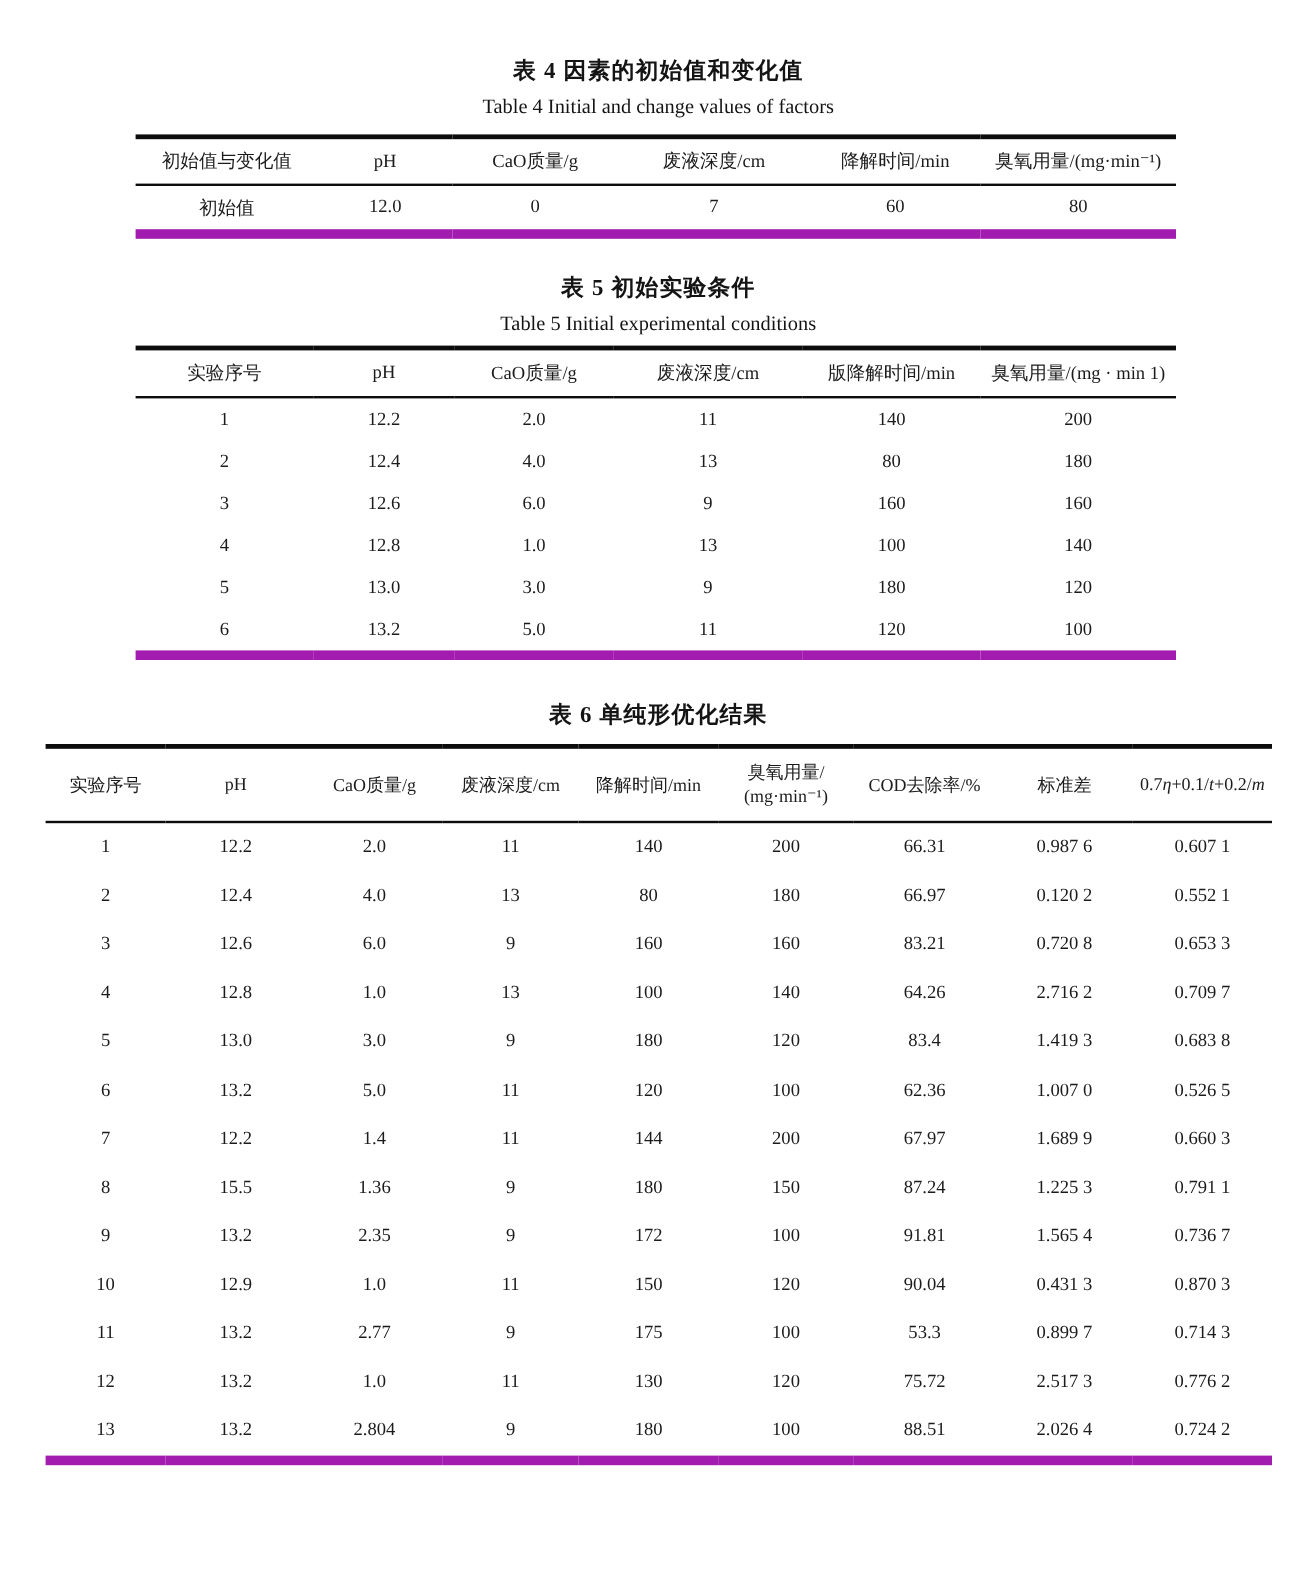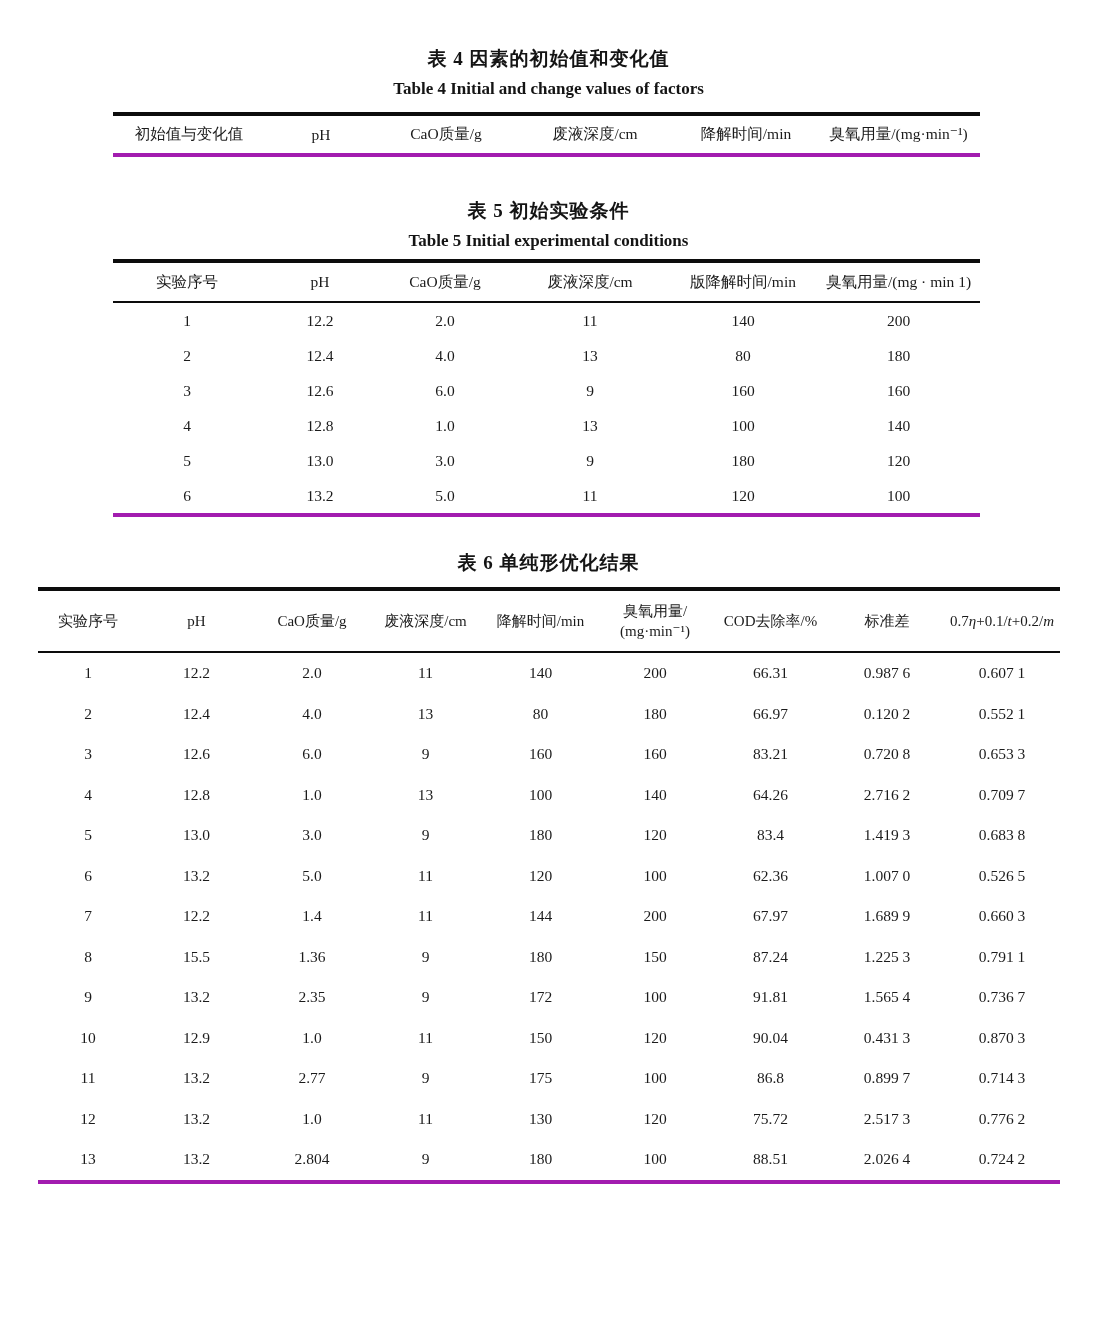--- a/index.html
+++ b/index.html
@@ -20,30 +20,30 @@
   }
   .title-zh {
     text-align: center;
     font-weight: bold;
     font-size: 19px;
     letter-spacing: 1px;
     color: #141414;
   }
   .title-en {
     text-align: center;
-    font-weight: bold;
+    font-weight: normal;
     font-size: 17px;
     margin-top: 7px;
     color: #141414;
   }
   table {
     border-collapse: collapse;
     table-layout: fixed;
     border-top: 4px solid #0c0c0c;
-    border-bottom: 4px solid #a21caf;
+    border-bottom: 8px solid #a21caf;
   }
   th, td {
     text-align: center;
     vertical-align: middle;
     font-weight: normal;
     font-size: 15.5px;
     color: #1b1b1b;
     padding: 0;
     white-space: nowrap;
     overflow: hidden;
@@ -58,21 +58,21 @@
   
   .t5 { width: 867px; margin: 8px 0 0 113px; }
   .t5 thead th { height: 38px; }
   .t5 td { height: 35px; }
   
   .t6 { width: 1022px; margin: 11px 0 0 38px; }
   .t6 thead th { height: 60px; font-size: 15px; }
   .t6 td { height: 40.5px; }
   .hdr-2line { line-height: 1.35; }
   .sec-t4 { padding-top: 46px; }
-  .sec-t5 { margin-top: 41px; }
+  .sec-t5 { margin-top: 28px; }
   .sec-t6 { margin-top: 33px; }
   .formula i { font-style: italic; }
 </style>
 </head>
 <body>
 
 <div class="doc">
 
   <section class="sec-t4">
     <div class="title-zh">表 4  因素的初始值和变化值</div>
@@ -90,20 +90,28 @@
         <tr>
           <th>初始值与变化值</th>
           <th>pH</th>
           <th>CaO质量/g</th>
           <th>废液深度/cm</th>
           <th>降解时间/min</th>
           <th>臭氧用量/(mg·min⁻¹)</th>
         </tr>
       </thead>
       <tbody>
+          <tr>
+            <td>初始值</td>
+            <td>12.0</td>
+            <td>0</td>
+            <td>7</td>
+            <td>60</td>
+            <td>80</td>
+          </tr>
         </tbody>
     </table>
   </section>
 
   <section class="sec-t5">
     <div class="title-zh">表 5  初始实验条件</div>
     <div class="title-en">Table 5  Initial experimental conditions</div>
     <table class="t5">
       <colgroup>
         <col style="width:148px">
@@ -317,21 +325,21 @@
             <td>0.431 3</td>
             <td>0.870 3</td>
           </tr>
           <tr>
             <td>11</td>
             <td>13.2</td>
             <td>2.77</td>
             <td>9</td>
             <td>175</td>
             <td>100</td>
-            <td>86.8</td>
+            <td>53.3</td>
             <td>0.899 7</td>
             <td>0.714 3</td>
           </tr>
           <tr>
             <td>12</td>
             <td>13.2</td>
             <td>1.0</td>
             <td>11</td>
             <td>130</td>
             <td>120</td>

